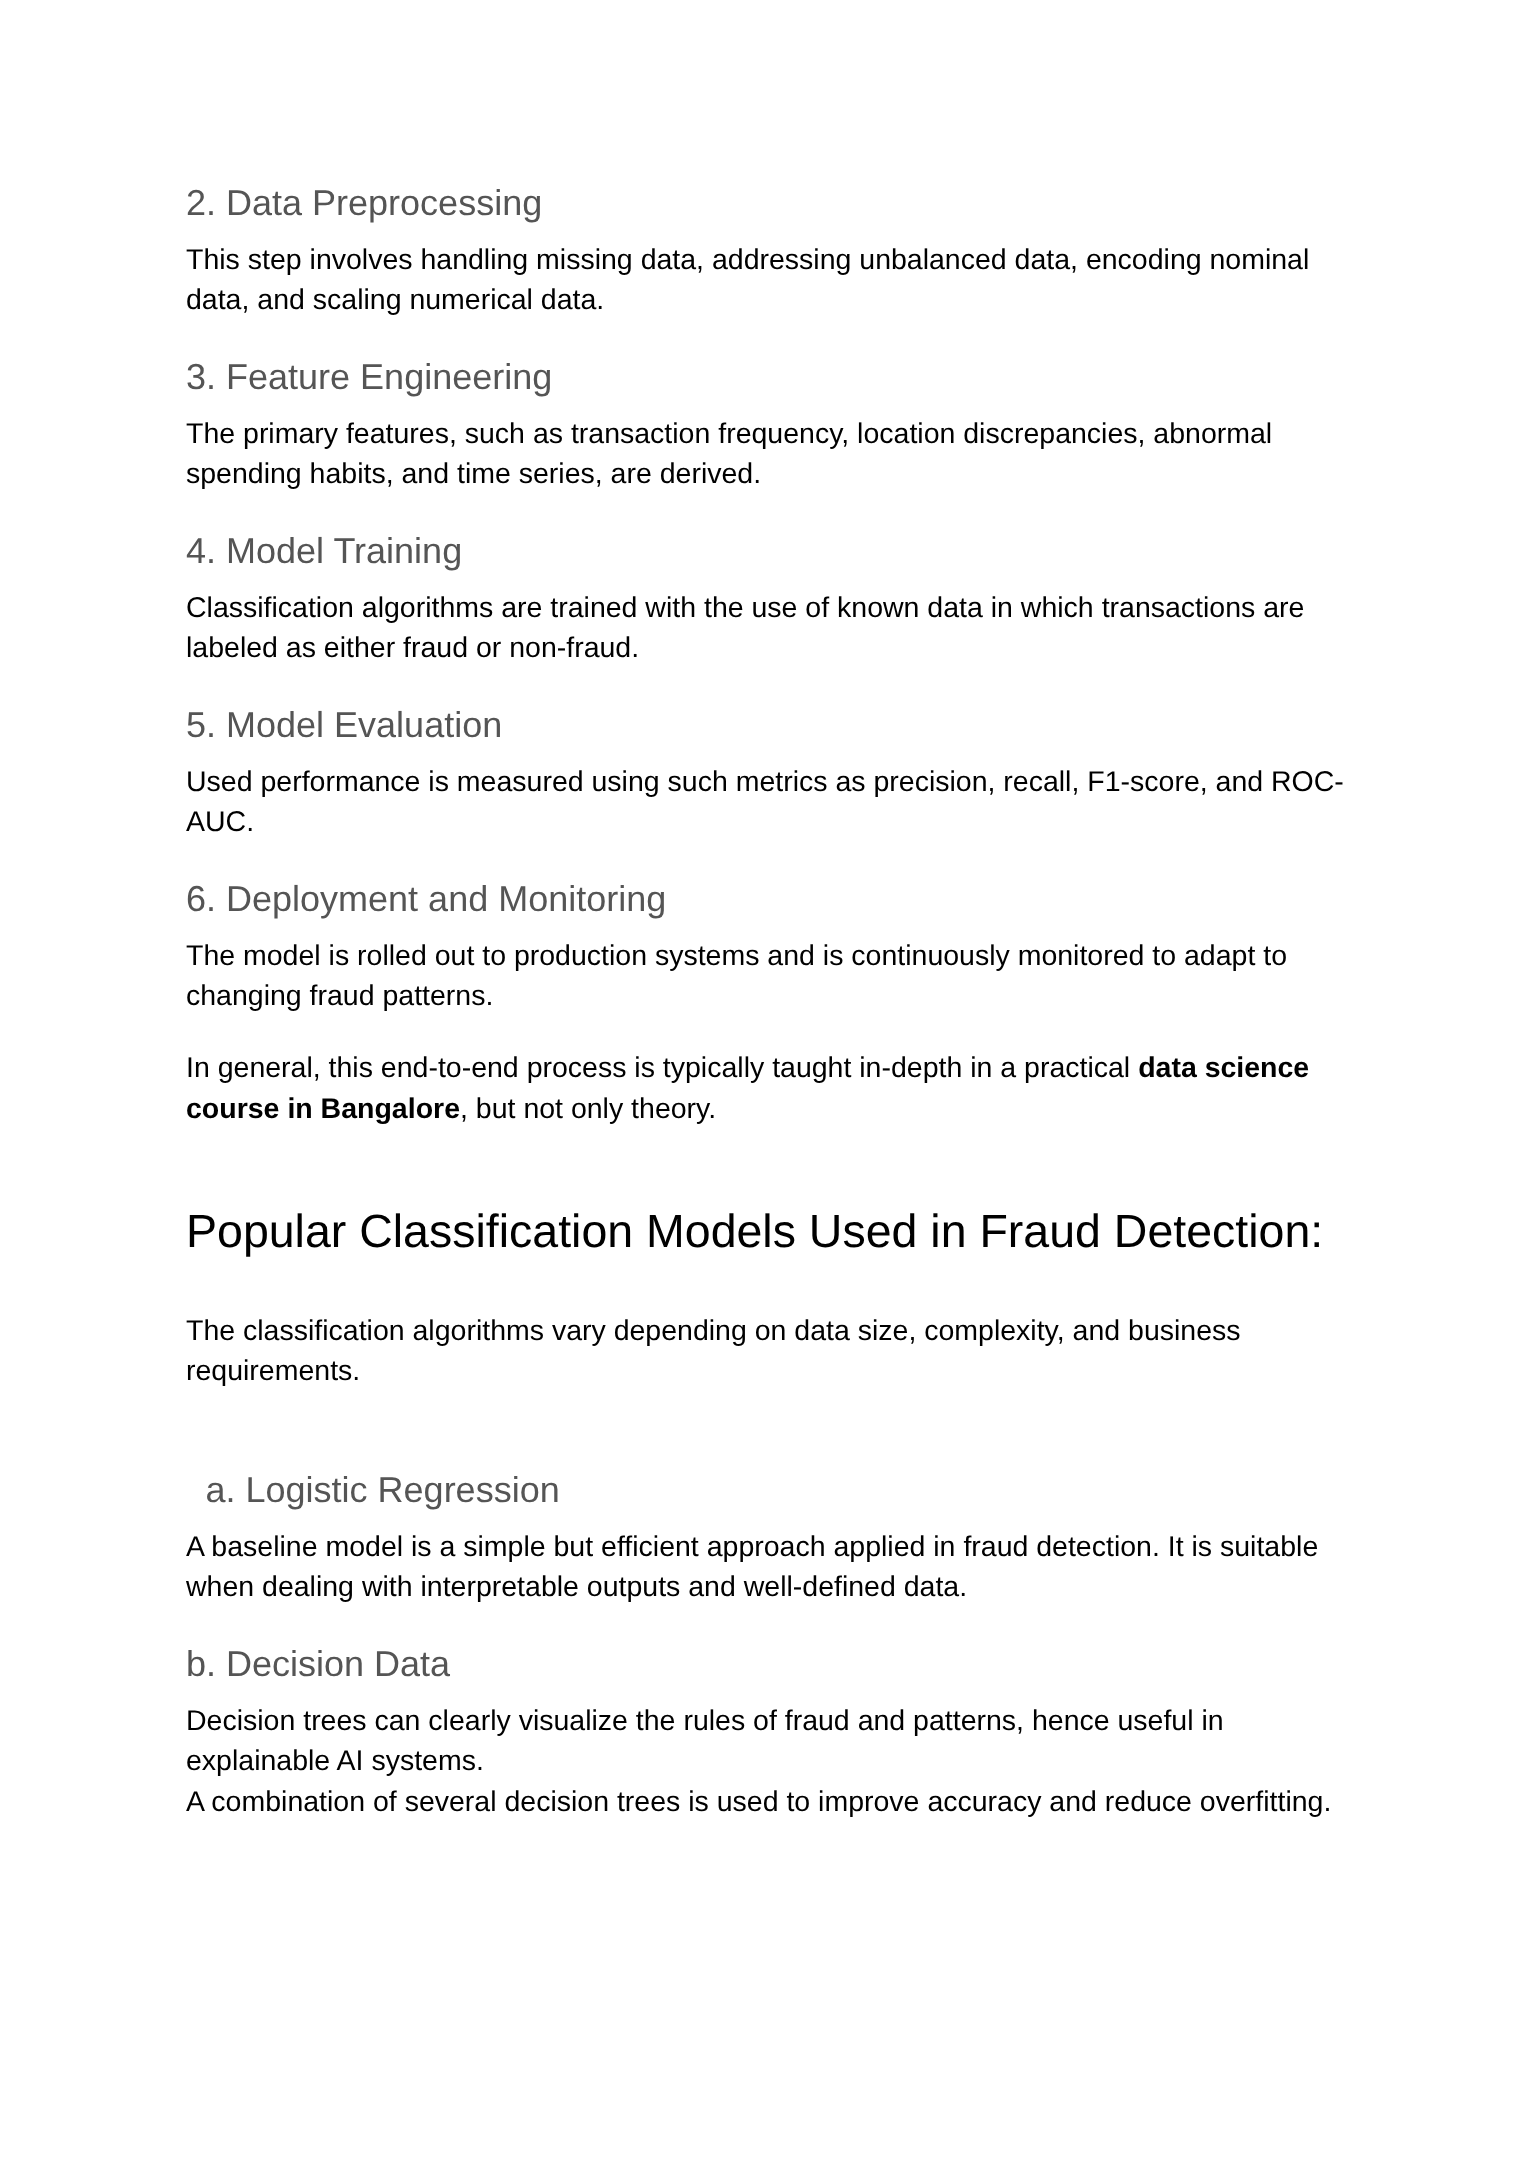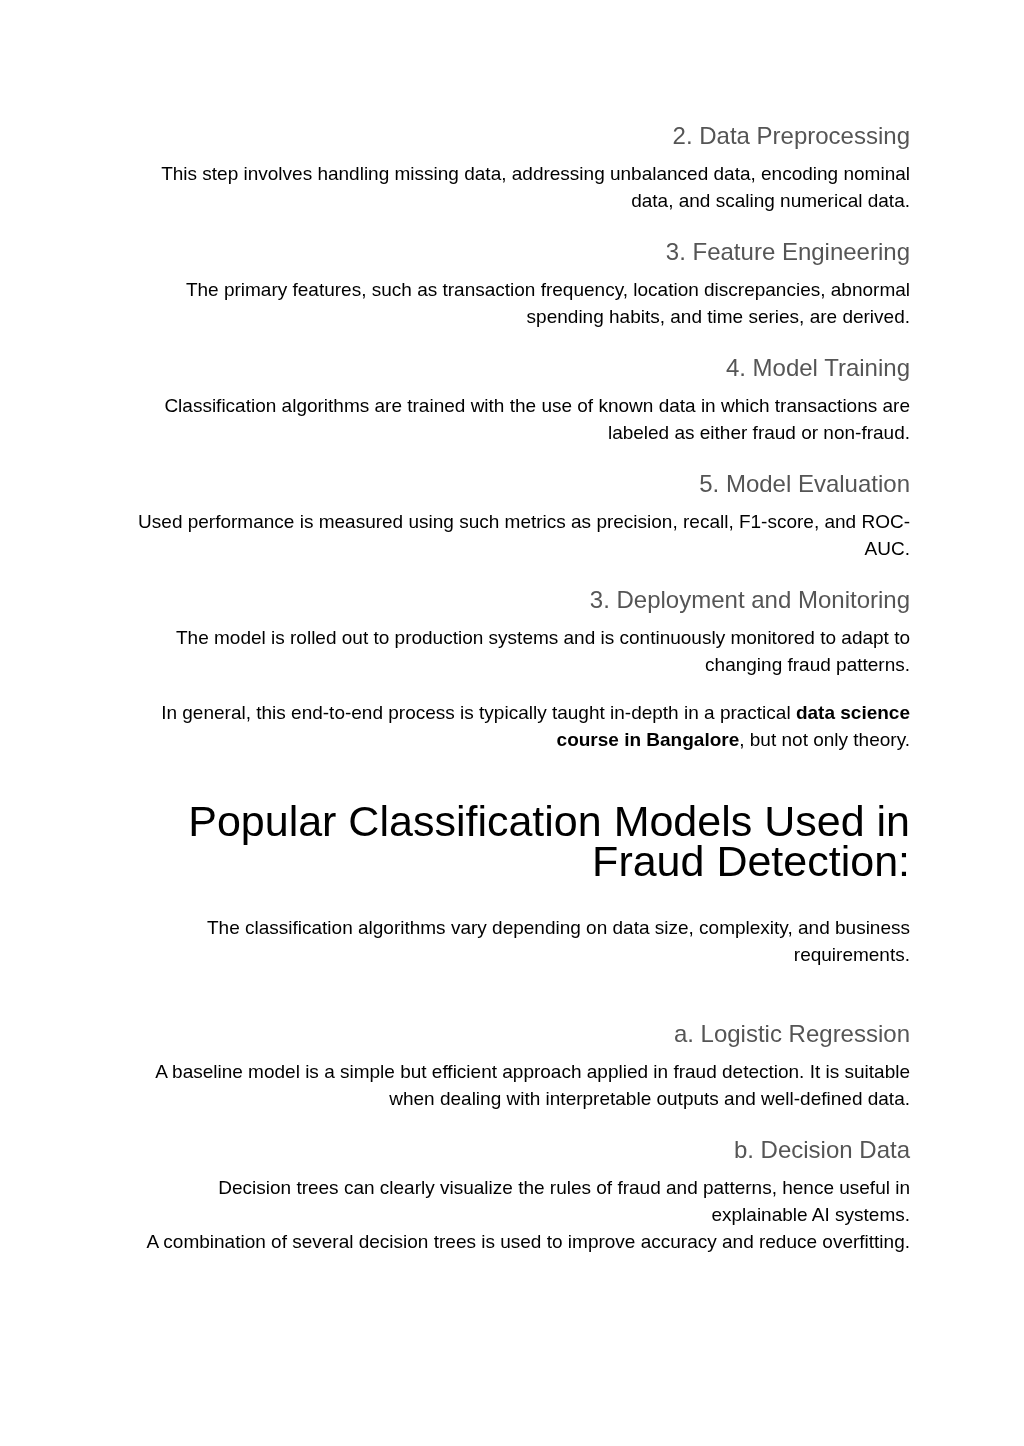--- a/index.html
+++ b/index.html
@@ -12,21 +12,20 @@
     height: 1446px;
     overflow: hidden;
     font-family: "Liberation Sans", sans-serif;
     color: #000000;
   }
   .page {
     box-sizing: border-box;
     width: 1024px;
     height: 1446px;
     padding: 121px 114px 0 124px;
-    text-align: right;
   }
   .content {
     width: 786px;
   }
   h3.sec-heading {
     font-family: "Liberation Sans", sans-serif;
     font-size: 24px;
     line-height: 30px;
     font-weight: 400;
     color: #555555;
@@ -47,21 +46,21 @@
     margin: 0;
   }
   p.closing {
     margin-top: 21px;
   }
   p.closing b {
     font-weight: 700;
   }
   h1.main-heading {
     font-family: "Liberation Sans", sans-serif;
-    font-size: 43px;
+    font-size: 31px;
     line-height: 40px;
     font-weight: 400;
     color: #000000;
     margin: 48px 0 0 0;
   }
   p.intro {
     margin-top: 33px;
   }
 </style>
 </head>
@@ -75,21 +74,21 @@
 
     <h3 class="sec-heading">3. Feature Engineering</h3>
     <p class="body-text">The primary features, such as transaction frequency, location discrepancies, abnormal spending habits, and time series, are derived.</p>
 
     <h3 class="sec-heading">4. Model Training</h3>
     <p class="body-text">Classification algorithms are trained with the use of known data in which transactions are labeled as either fraud or non-fraud.</p>
 
     <h3 class="sec-heading">5. Model Evaluation</h3>
     <p class="body-text">Used performance is measured using such metrics as precision, recall, F1-score, and ROC-AUC.</p>
 
-    <h3 class="sec-heading">3. Deployment and Monitoring</h3>
+    <h3 class="sec-heading">6. Deployment and Monitoring</h3>
     <p class="body-text">The model is rolled out to production systems and is continuously monitored to adapt to changing fraud patterns.</p>
 
     <p class="body-text closing"><span>In general, this end-to-end process is typically taught in-depth in a practical </span><b>data science course in Bangalore</b><span>, but not only theory.</span></p>
 
     <h1 class="main-heading">Popular Classification Models Used in Fraud Detection:</h1>
 
     <p class="body-text intro">The classification algorithms vary depending on data size, complexity, and business requirements.</p>
 
     <h3 class="sec-heading after-intro">a. Logistic Regression</h3>
     <p class="body-text">A baseline model is a simple but efficient approach applied in fraud detection. It is suitable when dealing with interpretable outputs and well-defined data.</p>

